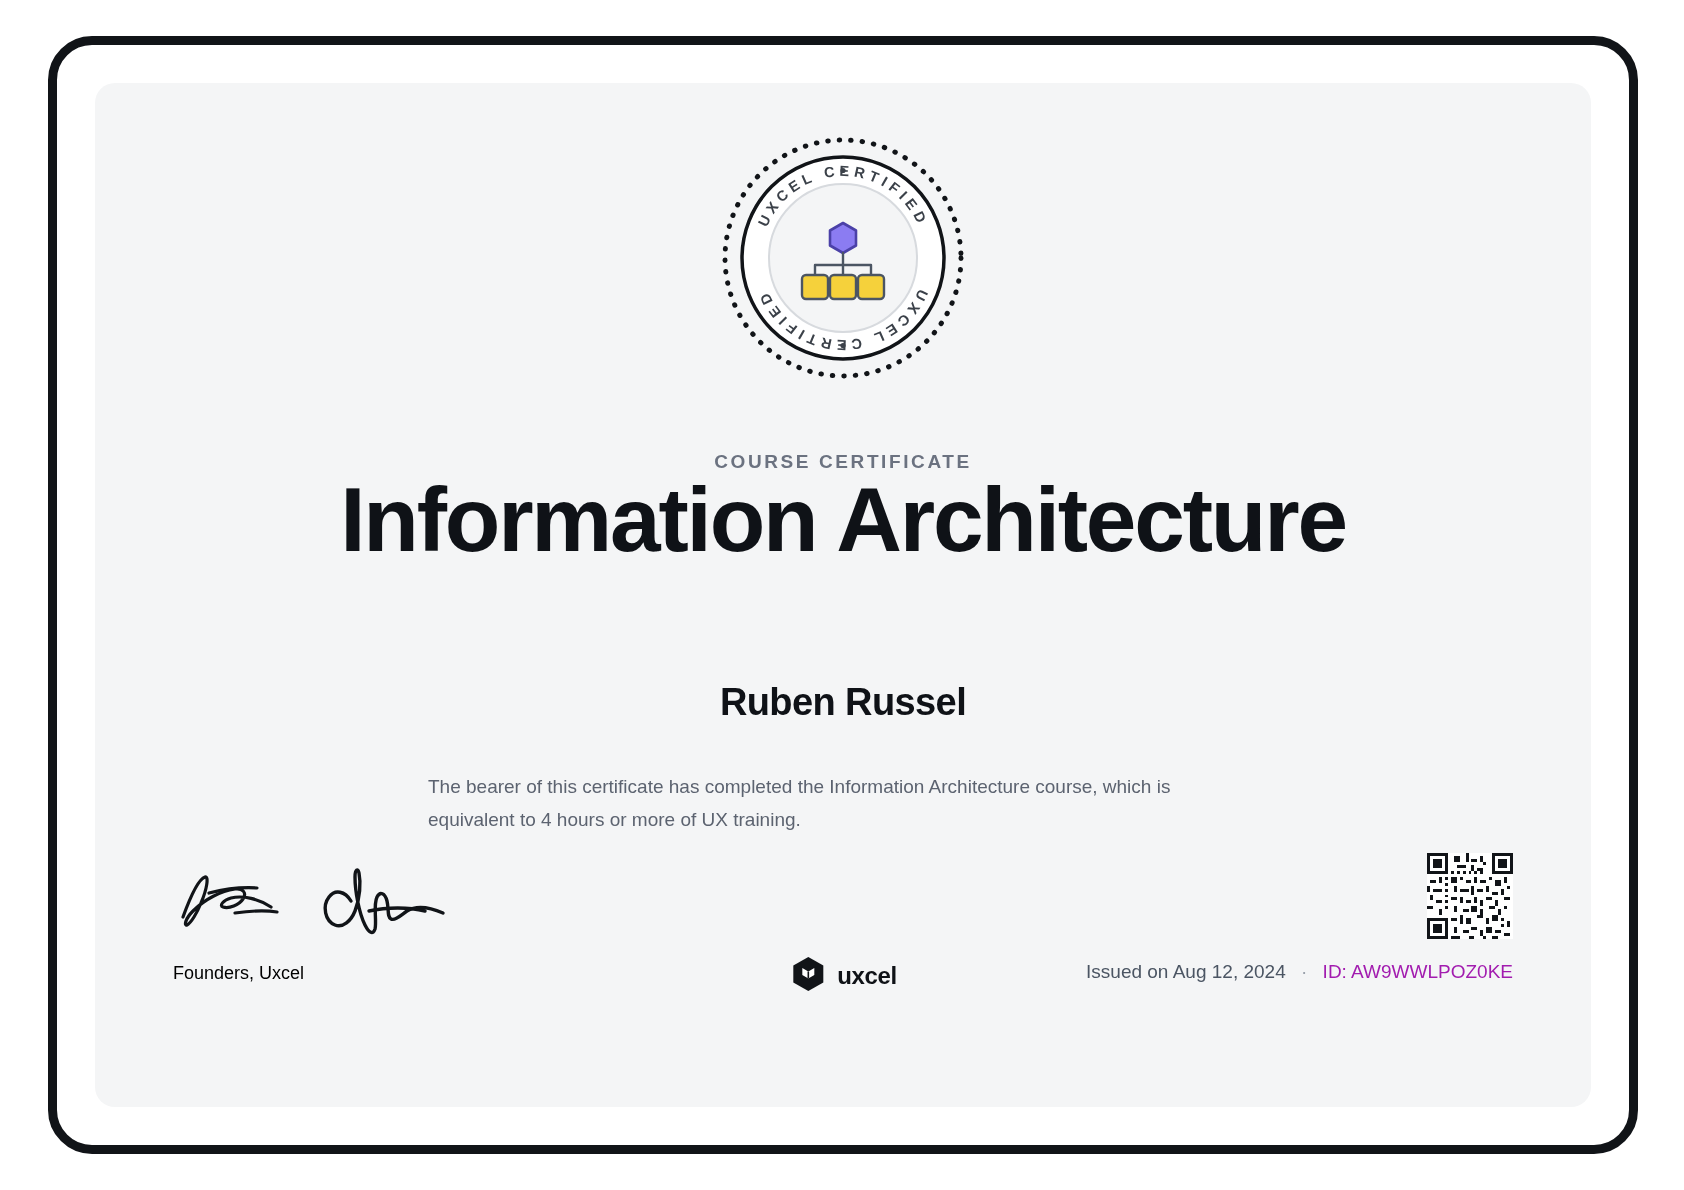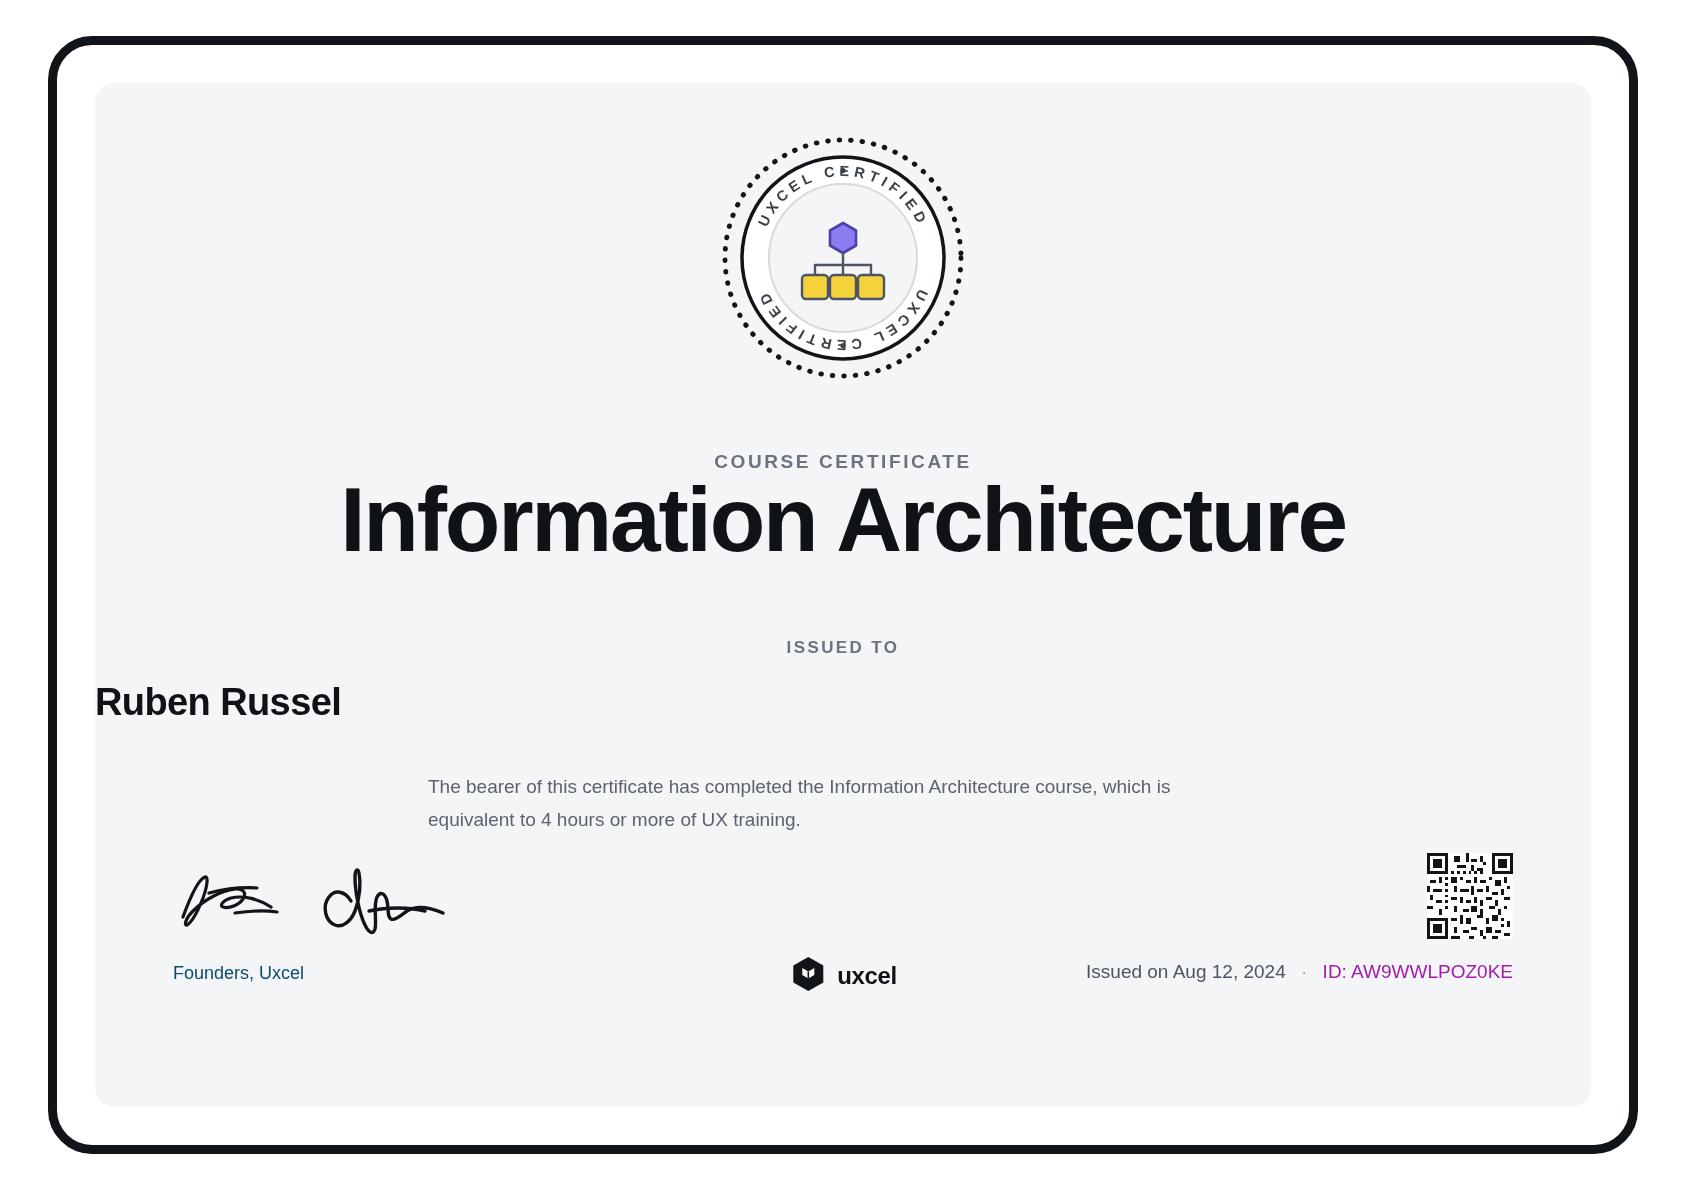--- a/index.html
+++ b/index.html
@@ -71,21 +71,21 @@
     text-align: center;
     font-size: 17px;
     font-weight: bold;
     letter-spacing: 2.4px;
     color: #6b7280;
   }
   .recipient {
     position: absolute;
     top: 598px;
     left: 0; right: 0;
-    text-align: left;
+    text-align: center;
     font-size: 38px;
     font-weight: bold;
     letter-spacing: -0.6px;
     color: #0f1217;
   }
   .blurb {
     position: absolute;
     top: 688px;
     left: 50%;
     transform: translateX(-50%);
@@ -102,21 +102,21 @@
     left: 78px;
     top: 772px;
     width: 300px;
     height: 90px;
   }
   .founders {
     position: absolute;
     left: 78px;
     top: 880px;
     font-size: 18px;
-    color: #0c4a6e;
+    color: #000000;
   }
   .brand {
     position: absolute;
     left: 50%;
     top: 872px;
     transform: translateX(-50%);
     display: flex;
     align-items: center;
     gap: 10px;
   }
@@ -181,21 +181,20 @@
 
           <rect x="88" y="146" width="26" height="24" rx="4" fill="#f5d13b" stroke="#4b5563" stroke-width="2.4"></rect>
           <rect x="116" y="146" width="26" height="24" rx="4" fill="#f5d13b" stroke="#4b5563" stroke-width="2.4"></rect>
           <rect x="144" y="146" width="26" height="24" rx="4" fill="#f5d13b" stroke="#4b5563" stroke-width="2.4"></rect>
         </g>
       </svg>
     </div>
 
     <div class="kicker">COURSE CERTIFICATE</div>
     <div class="course-title">Information Architecture</div>
-    <div class="issued-to-label">ISSUED TO</div>
     <div class="recipient">Ruben Russel</div>
     <div class="blurb">The bearer of this certificate has completed the Information Architecture course, which is equivalent to 4 hours or more of UX training.</div>
 
     <div class="signature">
       <svg width="300" height="90" viewBox="0 0 300 90" aria-hidden="true">
         <g fill="none" stroke="#111418" stroke-width="3.2" stroke-linecap="round" stroke-linejoin="round">
           <path d="M10,62 C18,40 26,24 32,22 C36,21 34,34 28,48 C24,58 18,68 14,70 C11,71 12,64 20,56 C32,44 48,36 62,34 C70,33 74,38 70,44 C66,50 56,54 50,52 C46,51 50,45 58,43 C70,40 86,44 98,52"></path>
           <path d="M36,38 C52,34 70,32 84,33"></path>
           <path d="M62,58 C76,56 92,55 104,57"></path>
         </g>

